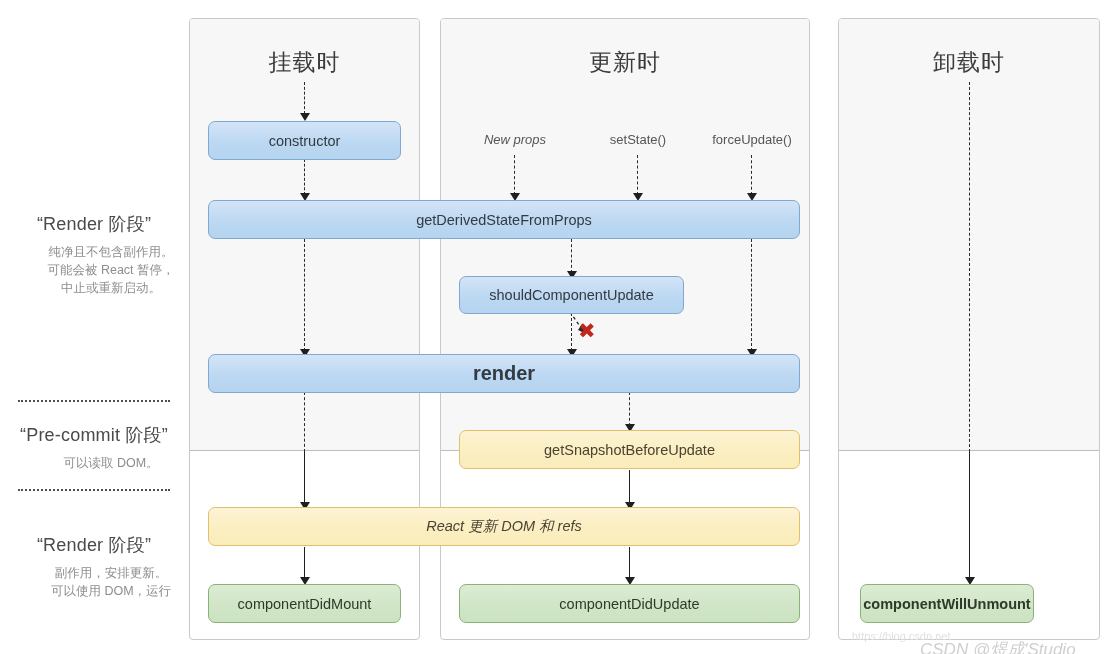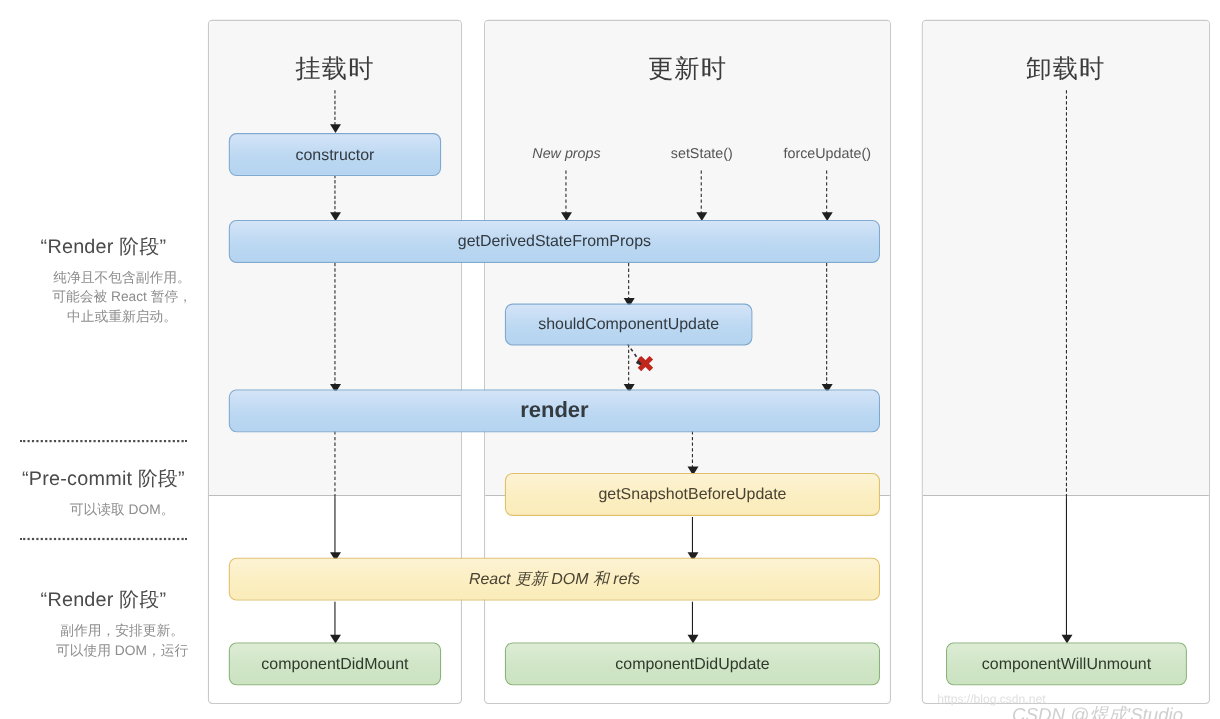--- a/index.html
+++ b/index.html
@@ -239,18 +239,18 @@
   <div class="node blue bold" style="left:208px; top:354px; width:592px; height:39px;">render</div>
 
   <div class="node yellow" style="left:459px; top:430px; width:341px; height:39px;">getSnapshotBeforeUpdate</div>
 
   <div class="node yellow italic" style="left:208px; top:507px; width:592px; height:39px;">React 更新 DOM 和 refs</div>
 
   <div class="node green" style="left:208px; top:584px; width:193px; height:39px;">componentDidMount</div>
 
   <div class="node green" style="left:459px; top:584px; width:341px; height:39px;">componentDidUpdate</div>
 
-  <div class="node green" style="left:860px; top:584px; width:219px; height:39px;">componentWillUnmount</div>
+  <div class="node green" style="left:860px; top:584px; width:174px; height:39px;font-weight:bold;">componentWillUnmount</div>
 
   <div class="watermark-url" style="left:852px; top:630px;">https://blog.csdn.net</div>
   <div class="watermark" style="left:920px; top:626px;">CSDN @煜成'Studio</div>
 
 </div>
 
 </body></html>

